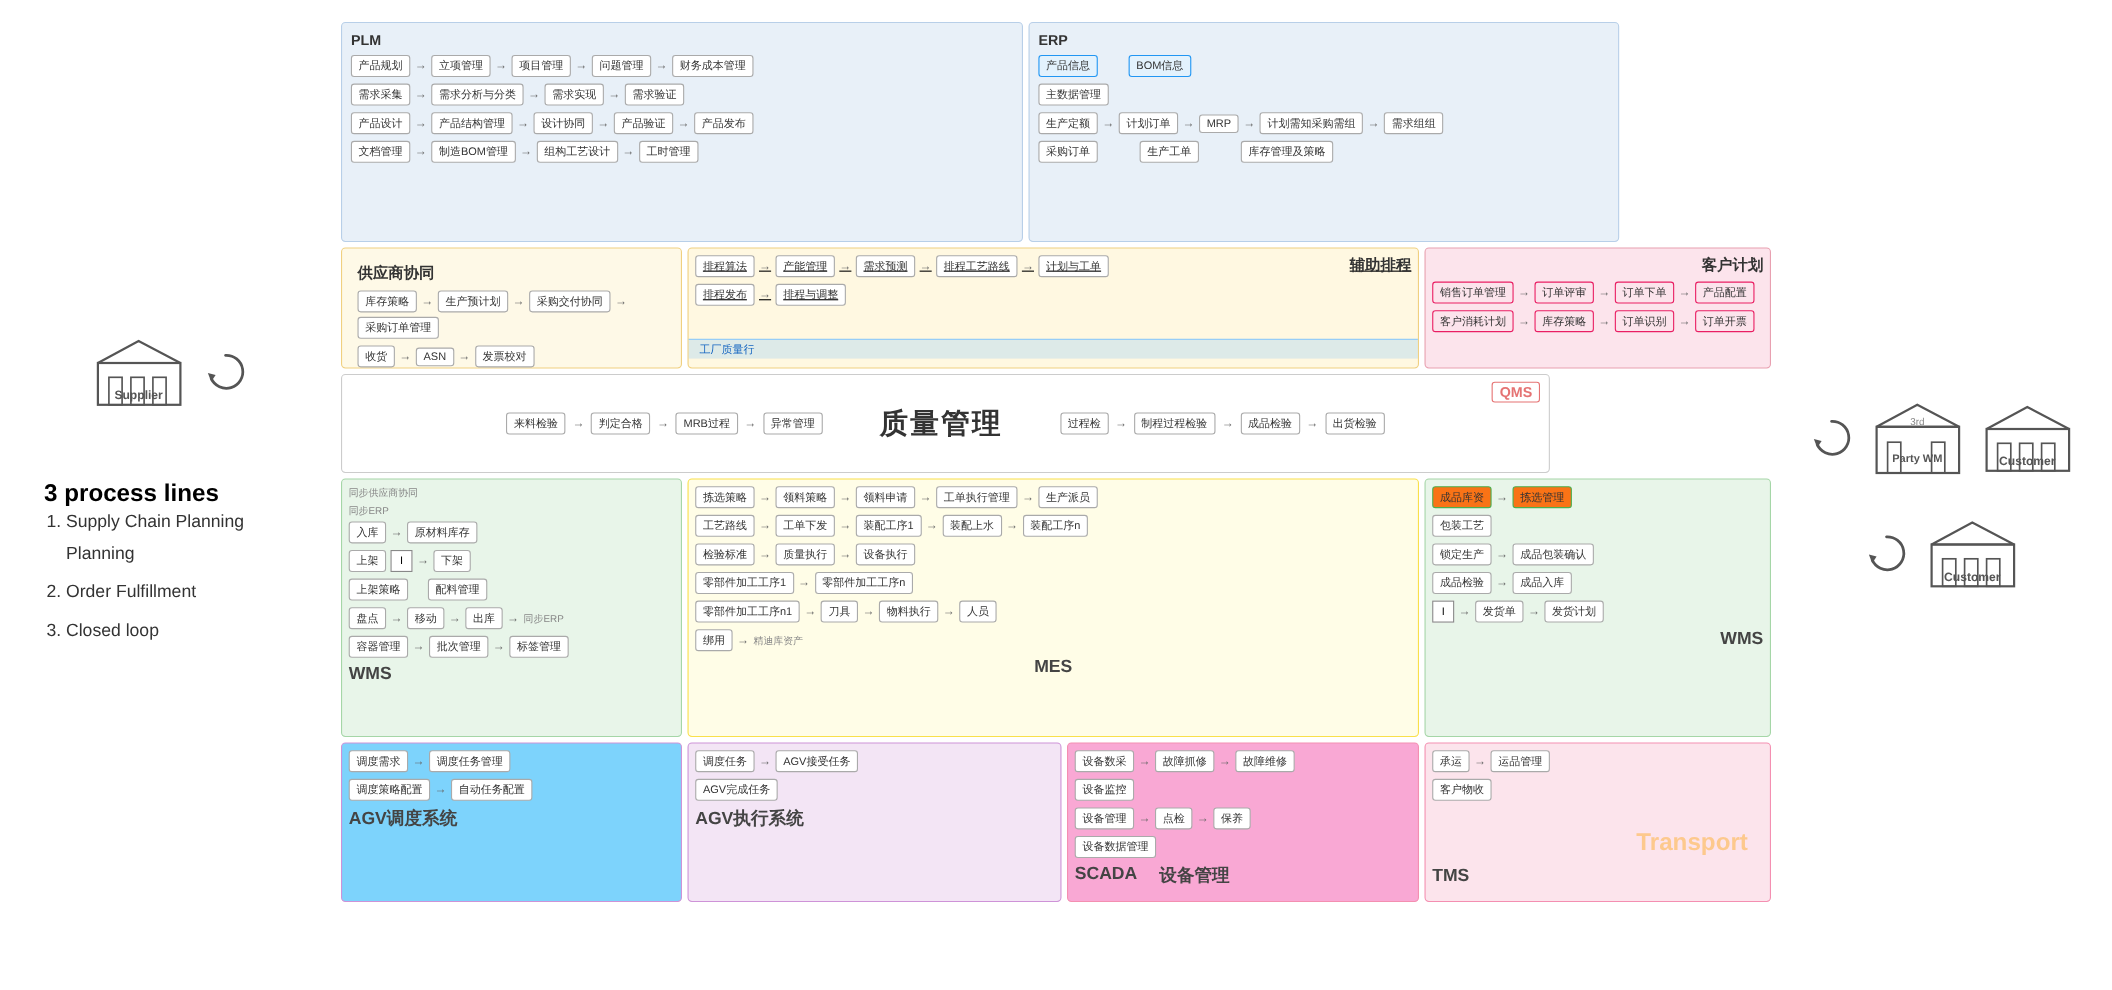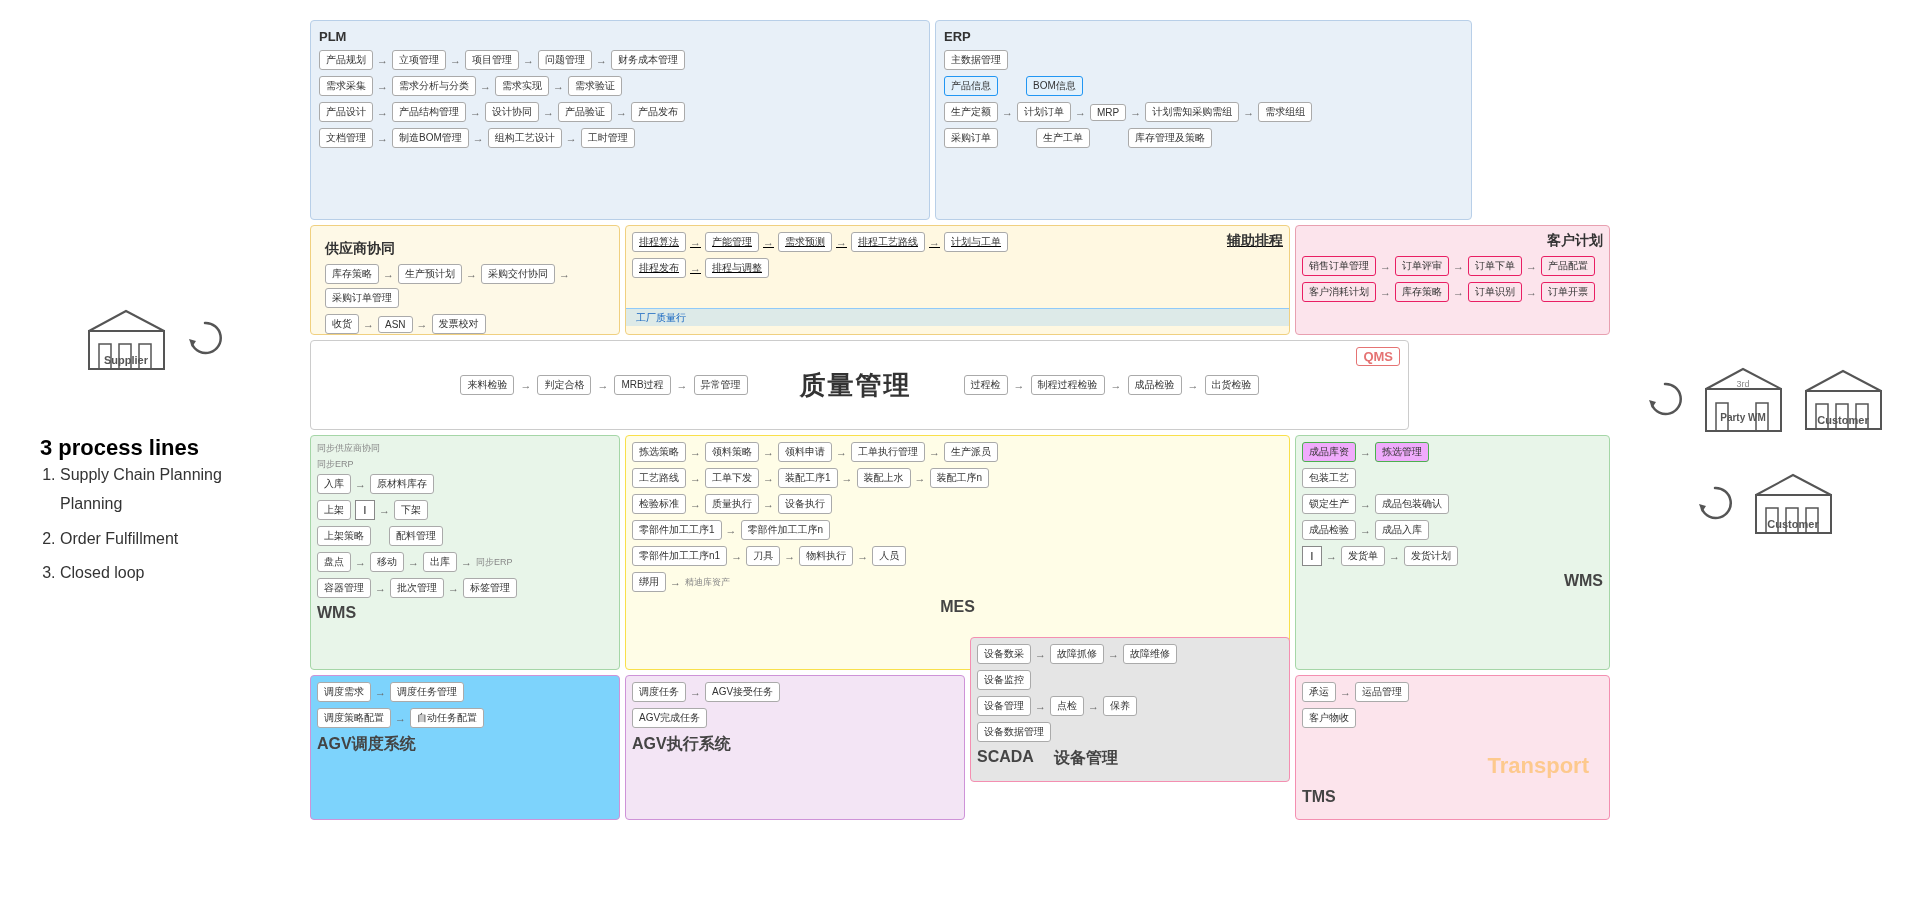--- a/index.html
+++ b/index.html
@@ -227,24 +227,24 @@
       height: 145px;
       background: #f3e5f5;
       border: 1px solid #ce93d8;
       border-radius: 4px;
       padding: 6px;
     }
 
     
     .scada-section {
       position: absolute;
-      top: 617px; left: 660px;
+      top: 655px; left: 660px;
       width: 320px;
       height: 145px;
-      background: #e5e5e5;
+      background: #f9a8d4;
       border: 1px solid #f48fb1;
       border-radius: 4px;
       padding: 6px;
     }
 
     
     .tms-section {
       position: absolute;
       top: 655px; left: 985px;
       width: 315px;
@@ -271,21 +271,21 @@
       background: #fce4ec;
       border-color: #e91e63;
     }
 
     .node-blue {
       background: #e3f2fd;
       border-color: #2196f3;
     }
 
     .node-green {
-      background: #f0abfc;
+      background: #f97316;
       border-color: #4caf50;
     }
 
     
     .flow-row {
       display: flex;
       align-items: center;
       gap: 4px;
       margin-bottom: 6px;
       flex-wrap: wrap;
@@ -465,27 +465,27 @@
       <span class="node">制造BOM管理</span>
       <span class="arrow">→</span>
       <span class="node">组构工艺设计</span>
       <span class="arrow">→</span>
       <span class="node">工时管理</span>
     </div>
   </div>
 
   <div class="erp-section">
     <div class="sec-header">ERP</div>
-    <div class="flow-row" style="margin-top:4px;">
-      <span class="node">主数据管理</span>
-    </div>
     <div class="flow-row">
       <span class="node node-blue">产品信息</span>
       <span style="width:20px;"></span>
       <span class="node node-blue">BOM信息</span>
+    </div>
+    <div class="flow-row" style="margin-top:4px;">
+      <span class="node">主数据管理</span>
     </div>
     <div class="flow-row">
       <span class="node">生产定额</span>
       <span class="arrow">→</span>
       <span class="node">计划订单</span>
       <span class="arrow">→</span>
       <span class="node">MRP</span>
       <span class="arrow">→</span>
       <span class="node">计划需知采购需组</span>
       <span class="arrow">→</span>

